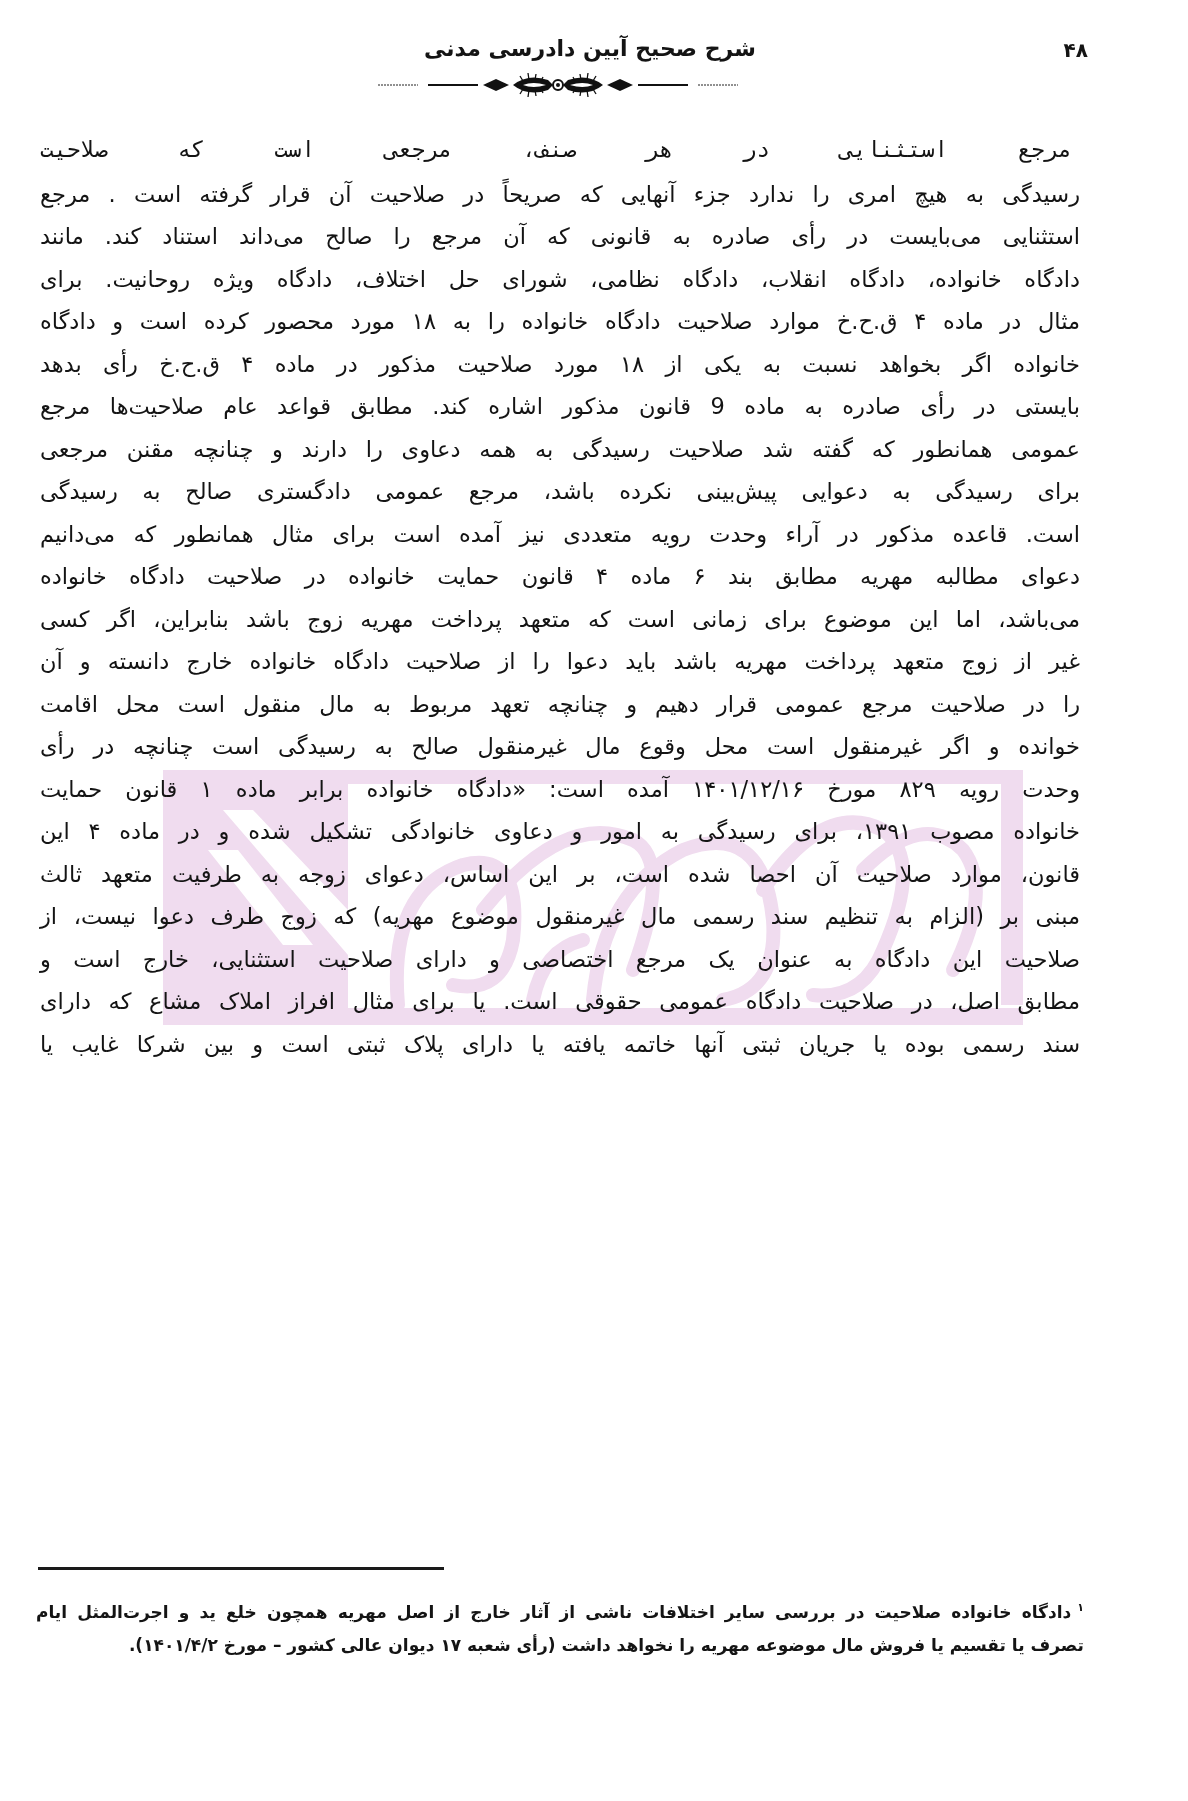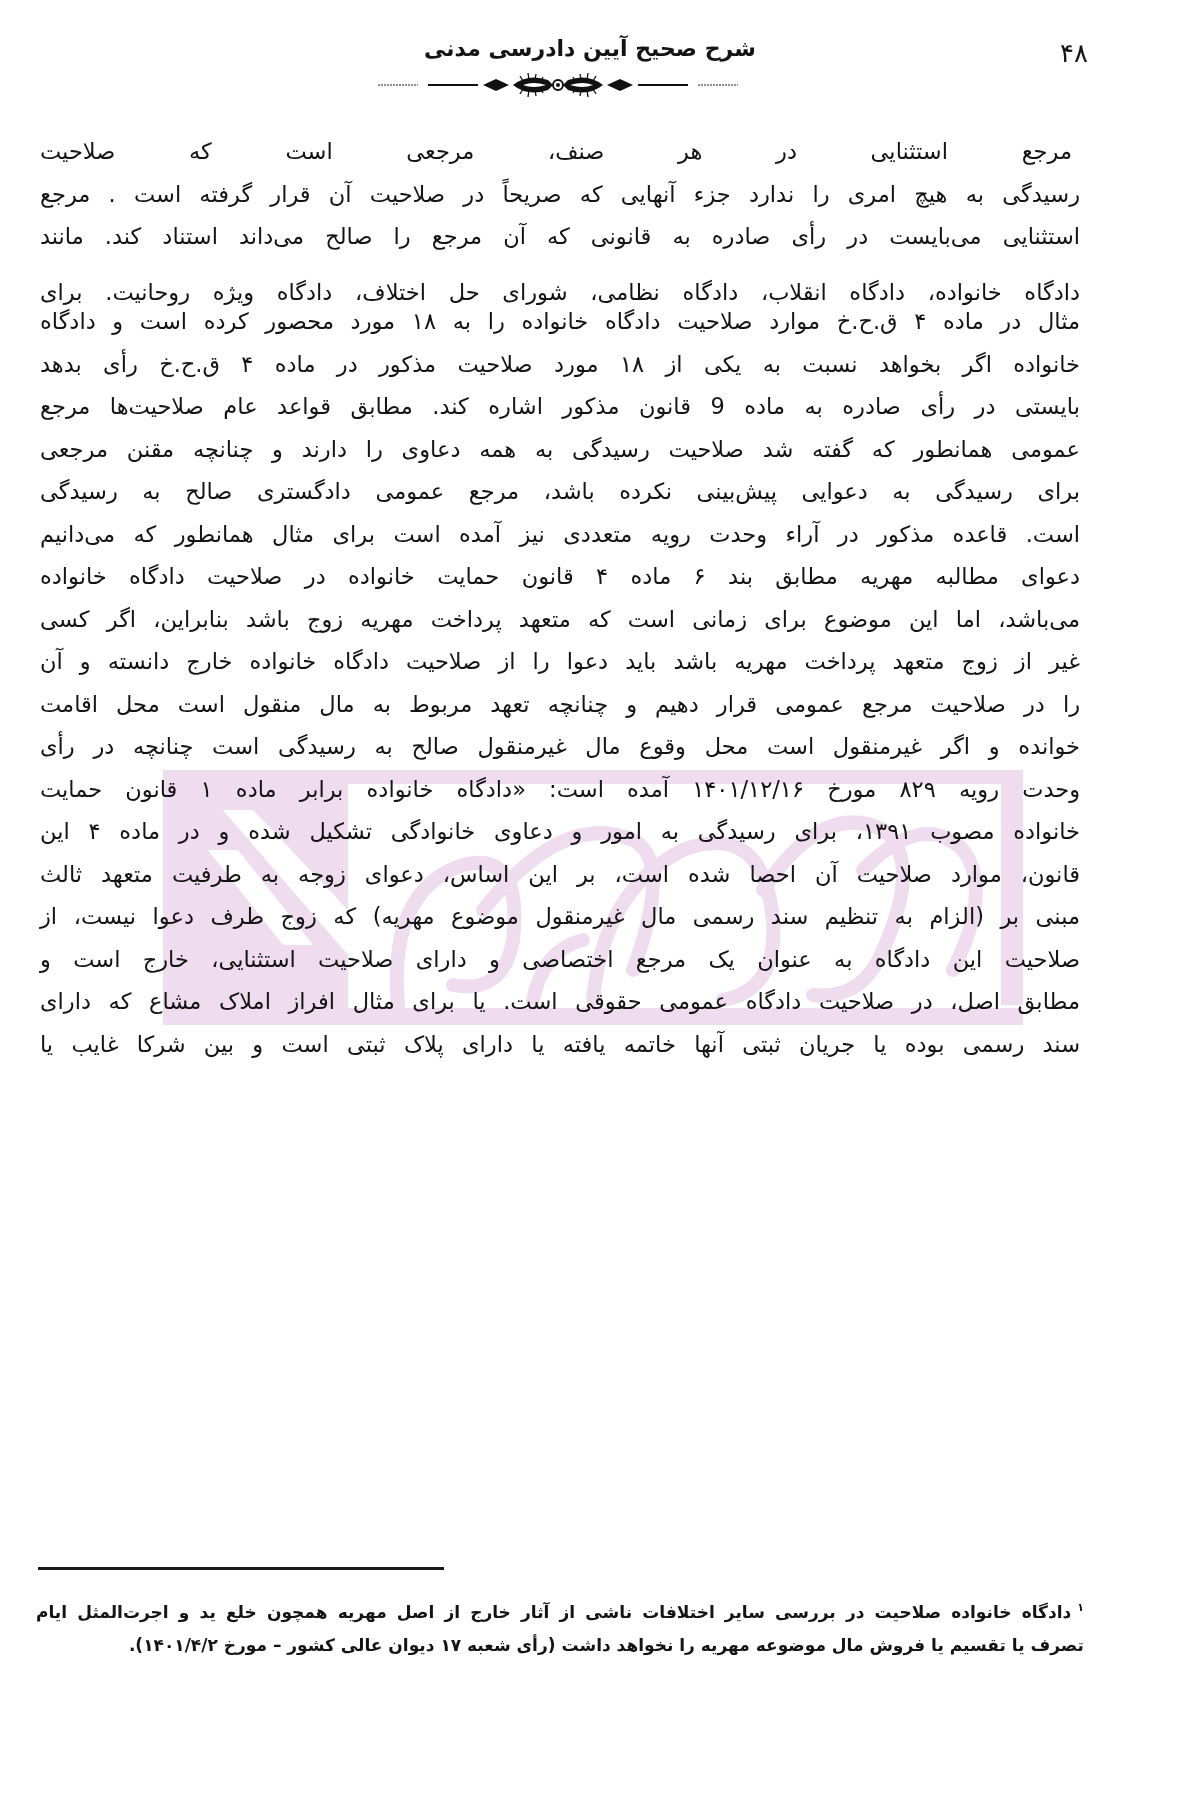--- a/index.html
+++ b/index.html
@@ -13,22 +13,22 @@
       position: relative;
       overflow: hidden;
       font-family: "DejaVu Sans", sans-serif;
       color: #141414;
     }
     
     .page-number {
       position: absolute;
       top: 38px;
       right: 100px;
-      font-size: 26px;
-      font-weight: normal;
+      font-size: 20px;
+      font-weight: bold;
       direction: rtl;
     }
     .running-title {
       position: absolute;
       top: 36px;
       left: 380px;
       width: 420px;
       text-align: center;
       font-size: 22px;
       font-weight: bold;
@@ -173,33 +173,33 @@
     <path d="M430 230 Q440 120 520 80 Q600 50 610 150 Q615 220 560 230"></path>
     <path d="M600 120 Q660 30 720 60 Q760 90 720 180 Q700 230 650 225"></path>
     <path d="M700 100 Q760 40 800 80 Q830 120 790 200"></path>
     <path d="M370 230 Q380 180 420 170"></path>
   </g>
 </svg>
 
 <div class="body-text">
   <div class="line">
     <span style="display:flex; justify-content:space-between; width:100%; direction:rtl;">
-      <span style="flex:1; text-align:justify; text-align-last:justify; margin-right:8px;">مرجع استثنایی در هر صنف، مرجعی است که صلاحیت</span>
+      <span style="flex:1; text-align:justify; text-align-last:justify; margin-right:8px;font-family:Liberation Mono, monospace;">مرجع استثنایی در هر صنف، مرجعی است که صلاحیت</span>
     </span>
   </div>
   <div class="line">
     <span style="display:flex; width:100%; direction:rtl; align-items:flex-end;">
       <span style="flex:1; text-align:justify; text-align-last:justify;">رسیدگی به هیچ امری را ندارد جزء آنهایی که صریحاً در صلاحیت آن قرار گرفته است . مرجع</span>
     </span>
   </div>
   <div class="line">
       <span style="width:100%; text-align:justify; text-align-last:justify;">استثنایی می‌بایست در رأی صادره به قانونی که آن مرجع را صالح می‌داند استناد کند. مانند</span>
     </div>
   <div class="line">
-      <span style="width:100%; text-align:justify; text-align-last:justify;margin-top:13px;">دادگاه خانواده، دادگاه انقلاب، دادگاه نظامی، شورای حل اختلاف، دادگاه ویژه روحانیت. برای</span>
+      <span style="width:100%; text-align:justify; text-align-last:justify;">دادگاه خانواده، دادگاه انقلاب، دادگاه نظامی، شورای حل اختلاف، دادگاه ویژه روحانیت. برای</span>
     </div>
   <div class="line">
       <span style="width:100%; text-align:justify; text-align-last:justify;">مثال در ماده ۴ ق.ح.خ موارد صلاحیت دادگاه خانواده را به ۱۸ مورد محصور کرده است و دادگاه</span>
     </div>
   <div class="line">
       <span style="width:100%; text-align:justify; text-align-last:justify;">خانواده اگر بخواهد نسبت به یکی از ۱۸ مورد صلاحیت مذکور در ماده ۴ ق.ح.خ رأی بدهد</span>
     </div>
   <div class="line">
       <span style="width:100%; text-align:justify; text-align-last:justify;">بایستی در رأی صادره به ماده 9 قانون مذکور اشاره کند. مطابق قواعد عام صلاحیت‌ها مرجع</span>
     </div>

